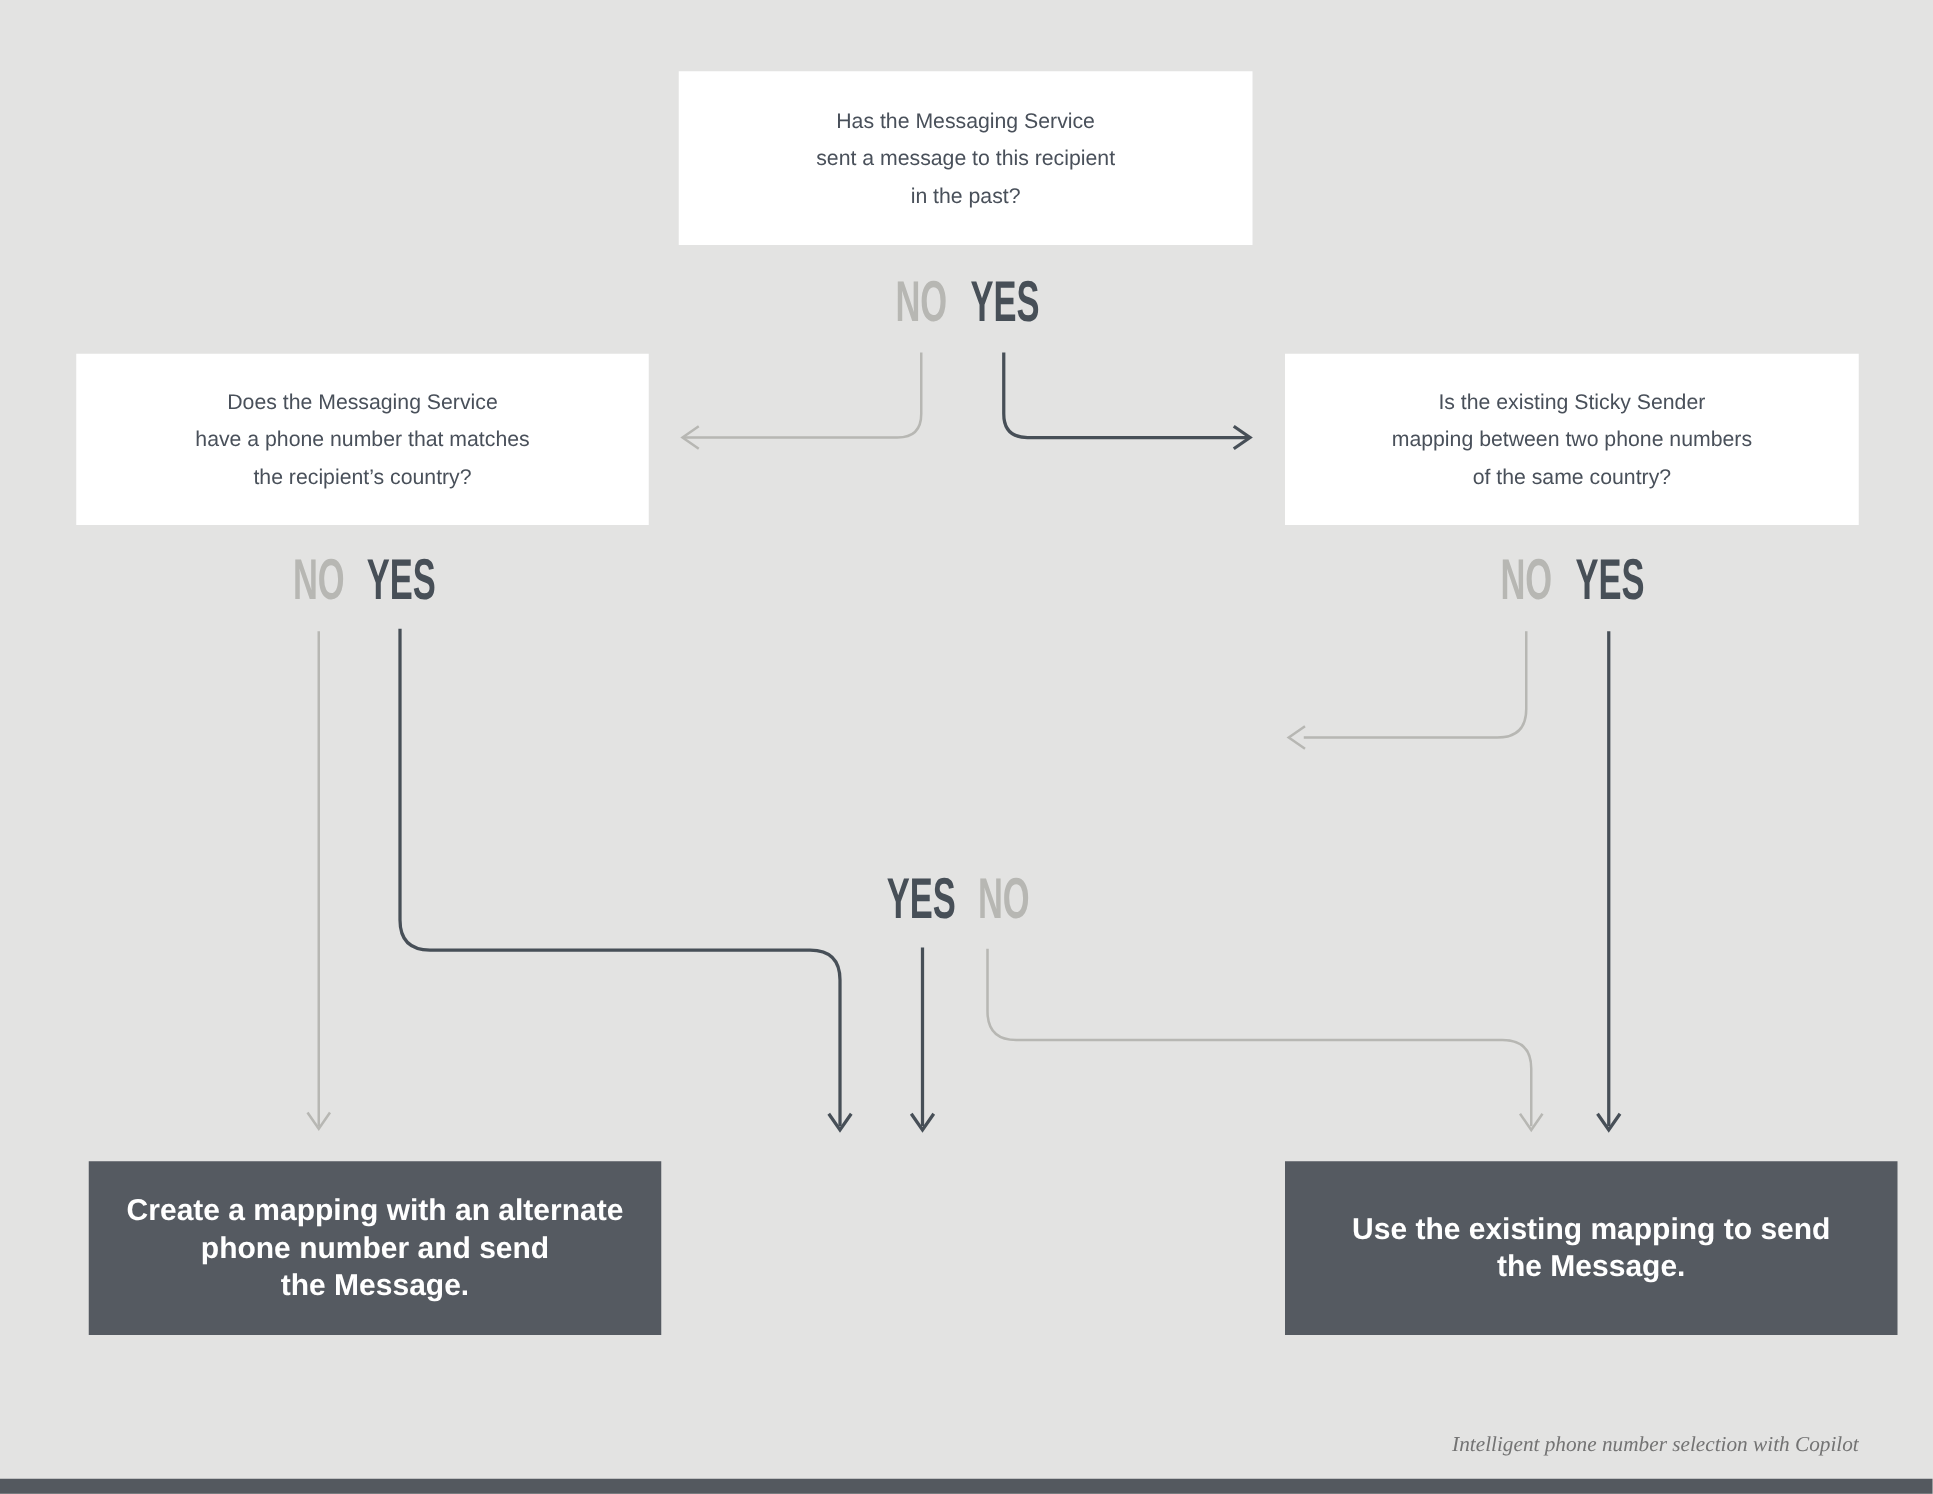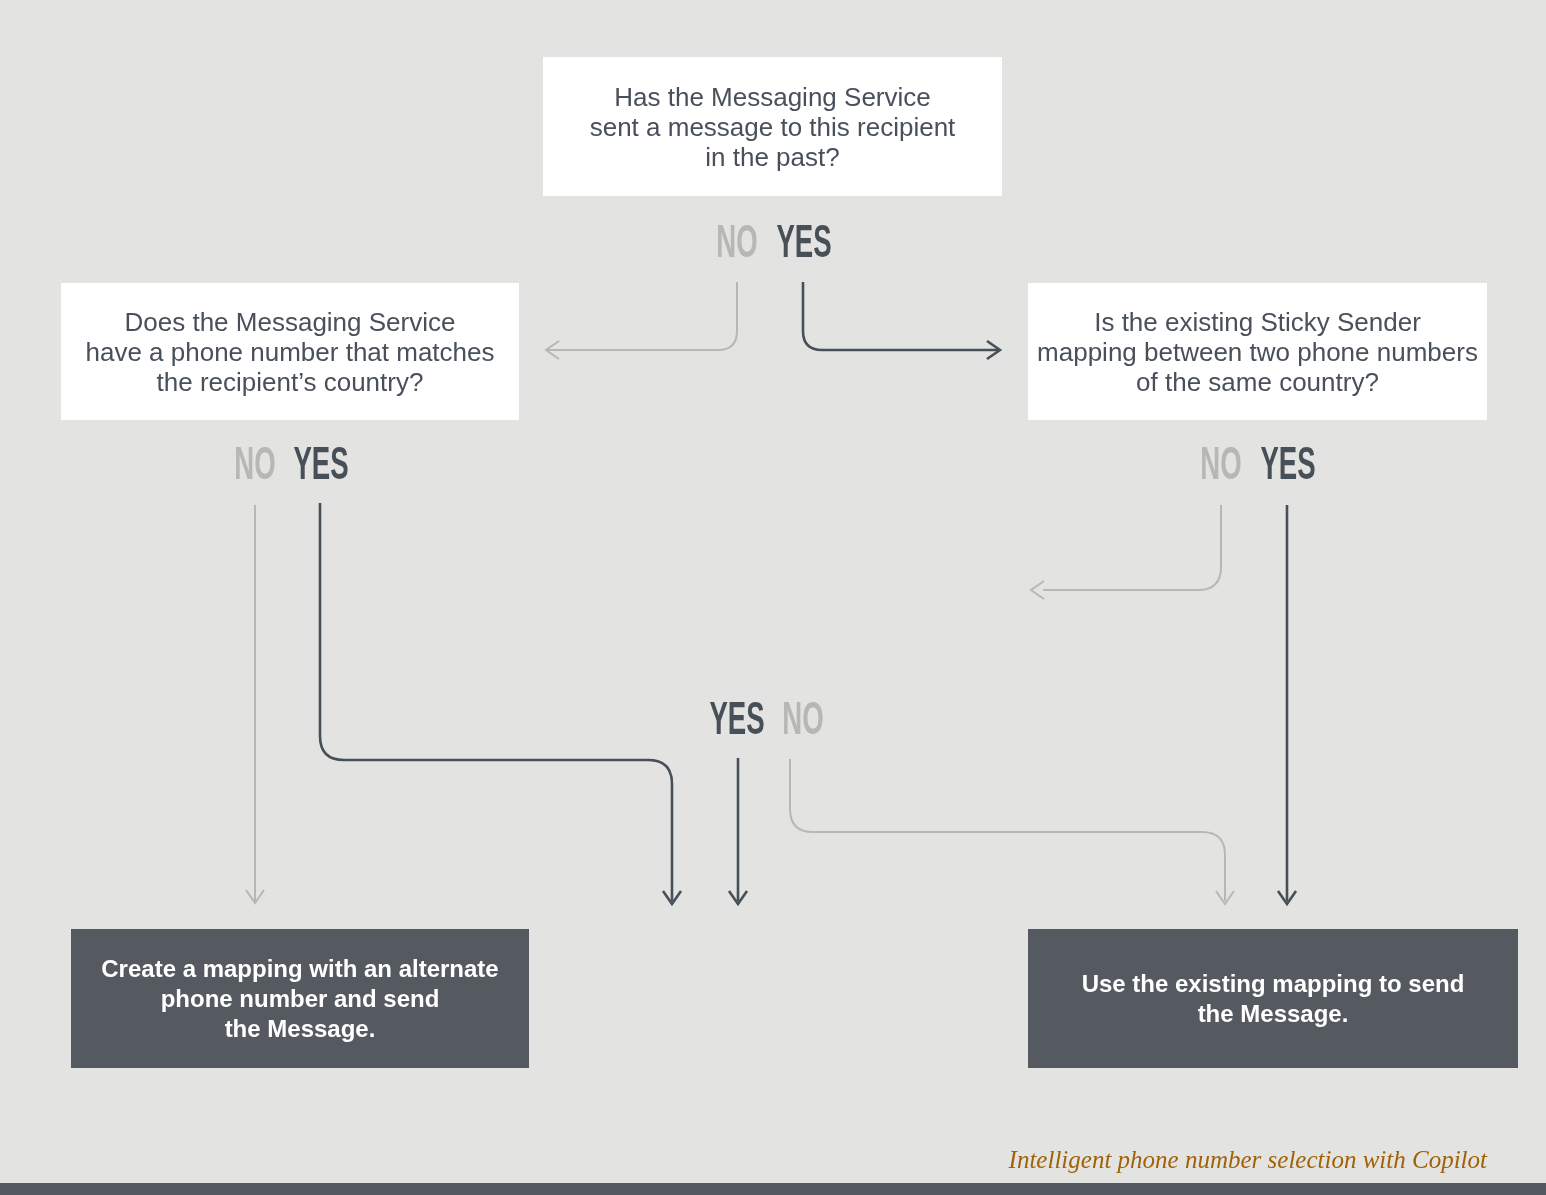--- a/index.html
+++ b/index.html
@@ -9,21 +9,21 @@
     font-family:"Liberation Sans", sans-serif;
     overflow:hidden;
   }
   .canvas{position:relative;width:1546px;height:1195px;}
 
   .qbox{
     position:absolute;
     background:#ffffff;
     color:#49505a;
     display:flex;align-items:center;justify-content:center;text-align:center;
-    font-size:26px;line-height:30px;font-weight:400;
+    font-size:17px;line-height:30px;font-weight:400;
     white-space:pre-line;
   }
   .abox{
     position:absolute;
     background:#555a61;
     color:#ffffff;
     display:flex;align-items:center;justify-content:center;text-align:center;
     font-size:24px;line-height:30px;font-weight:700;
     white-space:pre-line;
   }
@@ -39,22 +39,22 @@
 
   svg.arrows{position:absolute;left:0;top:0;pointer-events:none;}
   .arr-dark{stroke:#474f57;stroke-width:2.6;fill:none;}
   .arr-light{stroke:#b7b7b3;stroke-width:2;fill:none;}
 
   .caption{
     position:absolute;
     right:59px;top:1146px;
     font-family:"Liberation Serif", serif;
     font-style:italic;
-    font-size:25px;
-    color:#a16207;
+    font-size:17px;
+    color:#737373;
   }
   .footer-bar{
     position:absolute;left:0;bottom:0;width:1546px;height:12px;
     background:#54595f;
   }
 </style>
 </head>
 <body>
 
 <div class="canvas">

